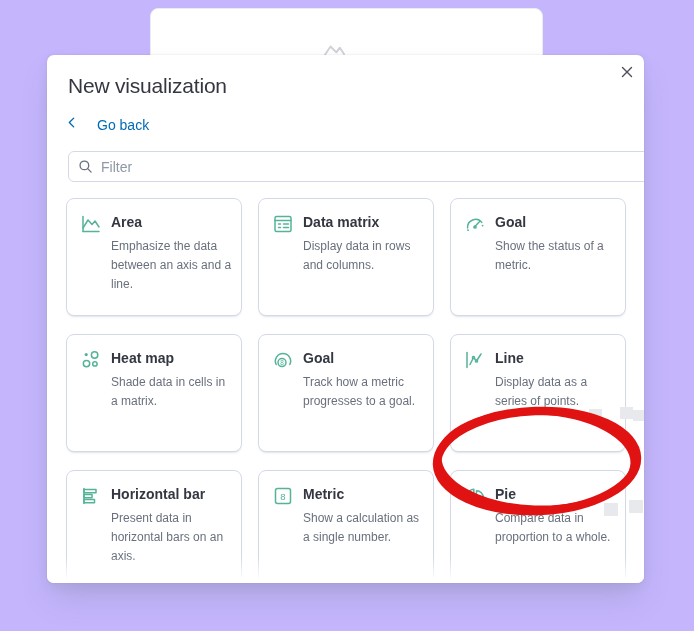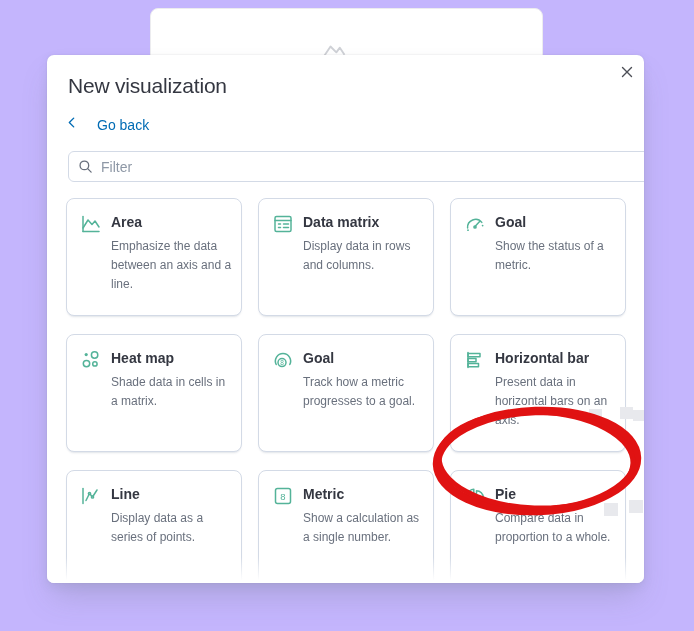--- a/index.html
+++ b/index.html
@@ -144,37 +144,37 @@
     <span class="card-icon" style="color: rgb(84, 179, 153);"><svg viewBox="0 0 24 24" width="24" height="24" fill="none" stroke="currentColor" stroke-width="1.5" stroke-linecap="round" stroke-linejoin="round">
               <path d="M5.2 16.5a7.6 7.6 0 1 1 13.6 0"></path>
               <circle cx="11" cy="14.6" r="4"></circle>
               <text x="11" y="17" font-size="6.5" text-anchor="middle" fill="currentColor" stroke="none" font-family="Liberation Sans, sans-serif">8</text>
             </svg></span>
     <div class="card-title">Goal</div>
     <div class="card-desc">Track how a metric progresses to a goal.</div>
   </div>
         <div class="card">
     <span class="card-icon" style="color: rgb(84, 179, 153);"><svg viewBox="0 0 24 24" width="24" height="24" fill="none" stroke="currentColor" stroke-width="1.5" stroke-linecap="round" stroke-linejoin="round">
+              <path d="M4 4.5v15"></path>
+              <path d="M7 16.5l3.5-7 3 3.5 4.5-7"></path>
+              <circle cx="10.5" cy="9.5" r="1.1" fill="#fff"></circle>
+              <circle cx="13.5" cy="13" r="1.1" fill="#fff"></circle>
+            </svg></span>
+    <div class="card-title">Line</div>
+    <div class="card-desc">Display data as a series of points.</div>
+  </div>
+        <div class="card">
+    <span class="card-icon" style="color: rgb(84, 179, 153);"><svg viewBox="0 0 24 24" width="24" height="24" fill="none" stroke="currentColor" stroke-width="1.5" stroke-linecap="round" stroke-linejoin="round">
               <path d="M5 4.5v15"></path>
               <rect x="5" y="5.5" width="12" height="3.2"></rect>
               <rect x="5" y="10.5" width="8" height="3.2"></rect>
               <rect x="5" y="15.5" width="10.5" height="3.2"></rect>
             </svg></span>
     <div class="card-title">Horizontal bar</div>
     <div class="card-desc">Present data in horizontal bars on an axis.</div>
-  </div>
-        <div class="card">
-    <span class="card-icon" style="color: rgb(84, 179, 153);"><svg viewBox="0 0 24 24" width="24" height="24" fill="none" stroke="currentColor" stroke-width="1.5" stroke-linecap="round" stroke-linejoin="round">
-              <path d="M4 4.5v15"></path>
-              <path d="M7 16.5l3.5-7 3 3.5 4.5-7"></path>
-              <circle cx="10.5" cy="9.5" r="1.1" fill="#fff"></circle>
-              <circle cx="13.5" cy="13" r="1.1" fill="#fff"></circle>
-            </svg></span>
-    <div class="card-title">Line</div>
-    <div class="card-desc">Display data as a series of points.</div>
   </div>
         <div class="card">
     <span class="card-icon" style="color: rgb(84, 179, 153);"><svg viewBox="0 0 24 24" width="24" height="24" fill="none" stroke="currentColor" stroke-width="1.5" stroke-linecap="round" stroke-linejoin="round">
               <rect x="4.5" y="4.5" width="15" height="15" rx="2"></rect>
               <text x="12" y="15.8" font-size="9.5" text-anchor="middle" fill="currentColor" stroke="none" font-family="Liberation Sans, sans-serif">8</text>
             </svg></span>
     <div class="card-title">Metric</div>
     <div class="card-desc">Show a calculation as a single number.</div>
   </div>
         <div class="card">

